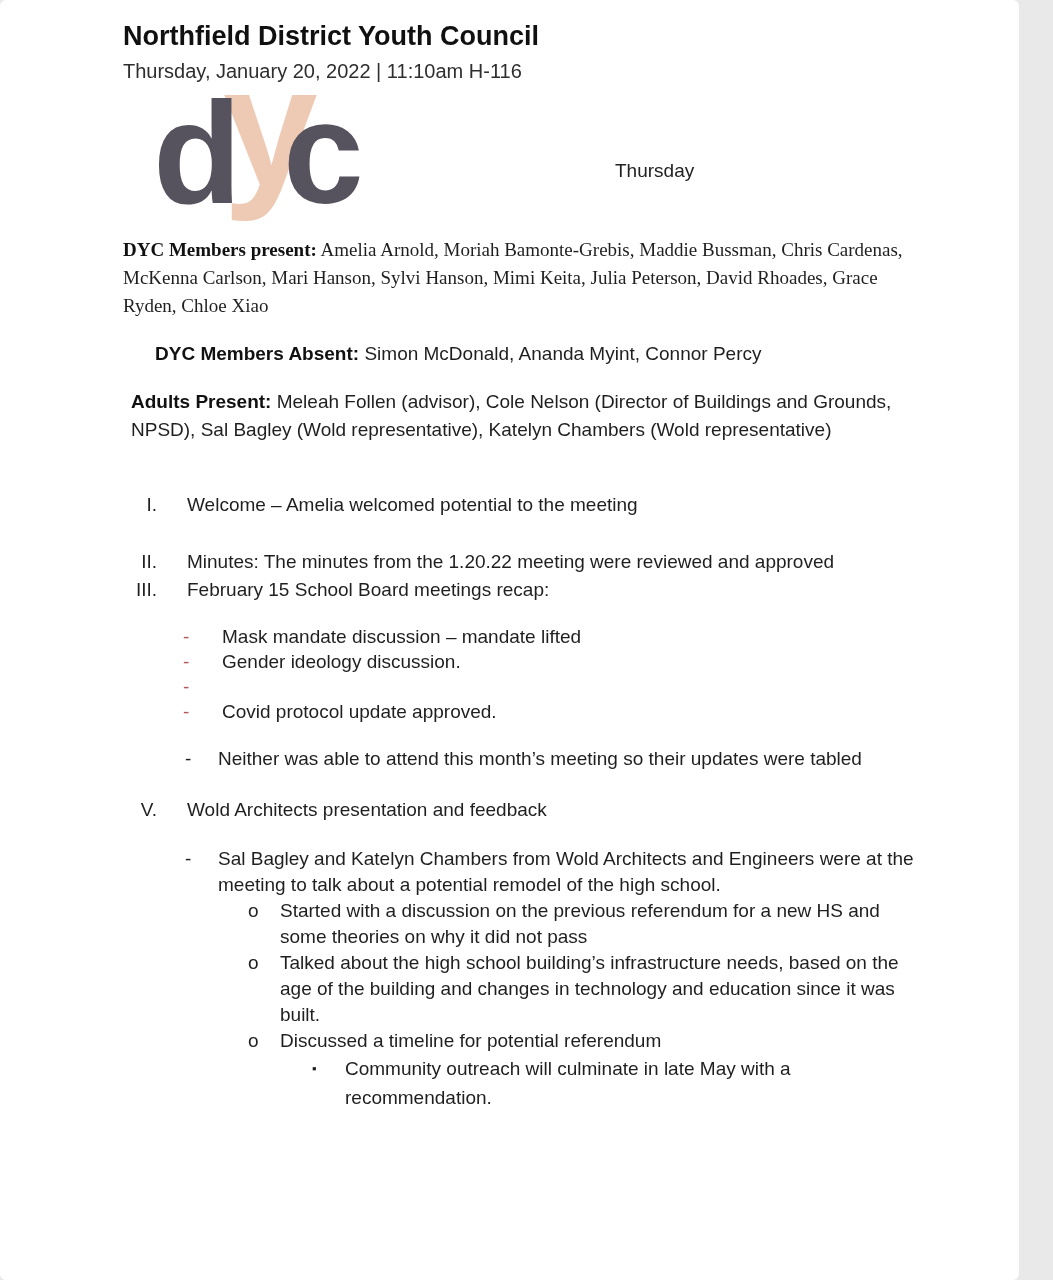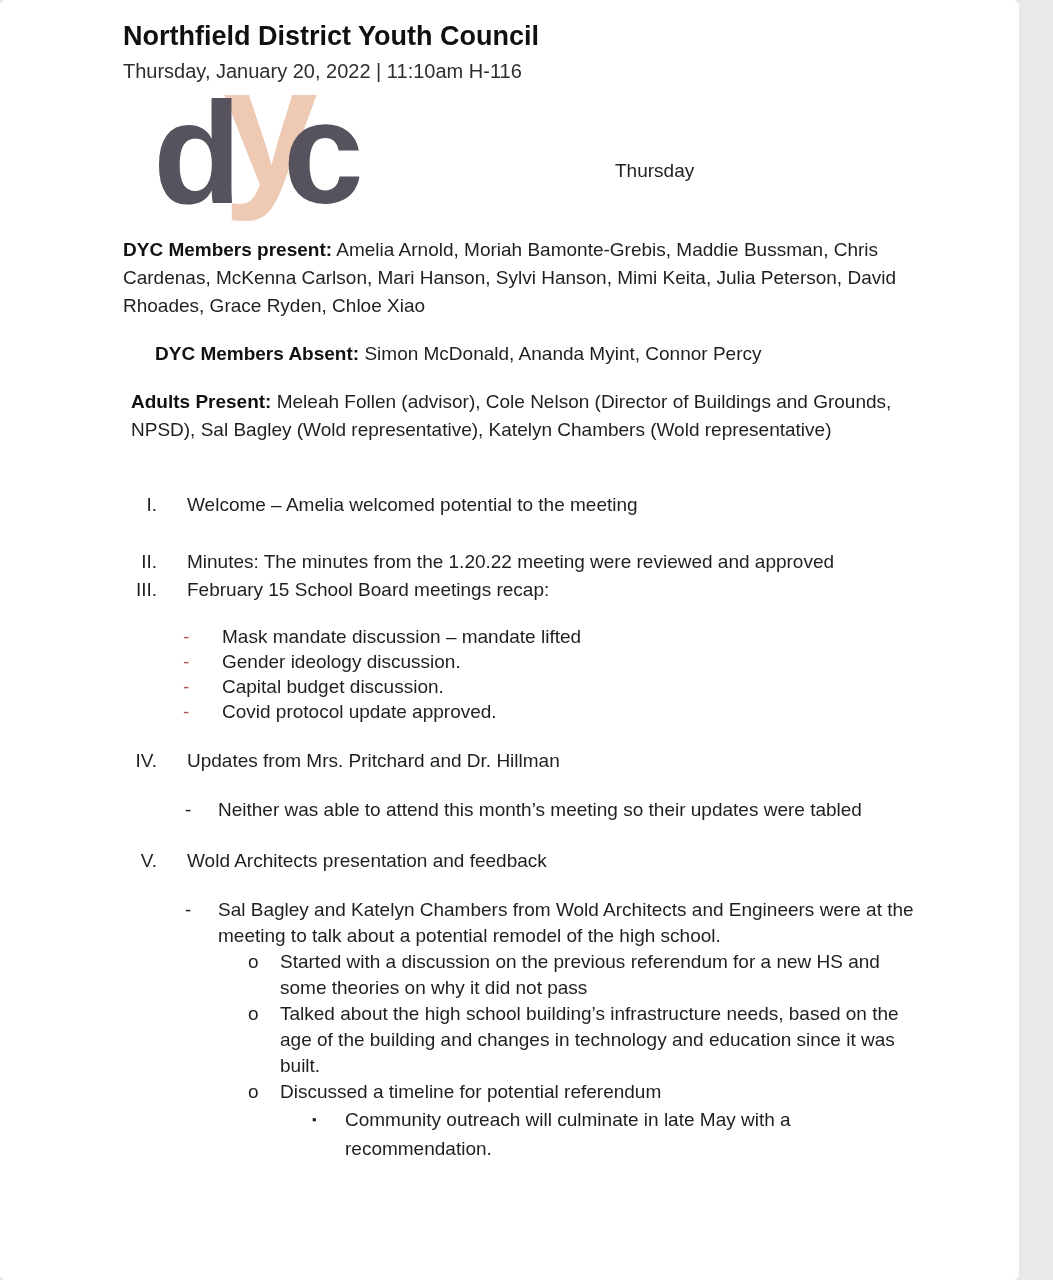--- a/index.html
+++ b/index.html
@@ -52,21 +52,21 @@
     top: 72px;
     font-size: 19px;
     color: #222;
   }
   .att {
     font-size: 19px;
     line-height: 28px;
     max-width: 798px;
   }
   .att b { color: #111; }
-  .att-present { margin-top: 18px; }
+  .att-present { margin-top: 18px; font-family: Liberation Serif, serif; }
   .att-absent  { margin-top: 20px; padding-left: 8px; margin-left: 24px; }
   .att-adults  { margin-top: 20px; padding-left: 8px; }
   .agenda { width: 808px; }
   .a-item {
     display: flex;
     font-size: 19px;
     line-height: 28px;
   }
   .a-num { flex: none; width: 34px; text-align: right; }
   .a-text { margin-left: 30px; }
@@ -161,32 +161,27 @@
         <div class="r-b">
           <span class="r-dash" style="color: rgb(179, 89, 89);">-</span>
           <span class="r-t">Mask mandate discussion – mandate lifted</span>
         </div>
         <div class="r-b">
           <span class="r-dash" style="color: rgb(179, 89, 89);">-</span>
           <span class="r-t">Gender ideology discussion.</span>
         </div>
         <div class="r-b">
           <span class="r-dash" style="color: rgb(179, 89, 89);">-</span>
-          <span class="r-t">Capital budget discussion.</span>
         </div>
         <div class="r-b">
           <span class="r-dash" style="color: rgb(179, 89, 89);">-</span>
           <span class="r-t">Covid protocol update approved.</span>
         </div>
       </div>
 
-      <div class="a-item a-4">
-        <span class="a-num">IV.</span>
-        <span class="a-text">Updates from Mrs. Pritchard and Dr. Hillman</span>
-      </div>
 
       <div class="sub-dash-item note-4">
         <span class="s-dash">-</span>
         <span class="s-t">Neither was able to attend this month’s meeting so their updates were tabled</span>
       </div>
 
       <div class="a-item a-5">
         <span class="a-num">V.</span>
         <span class="a-text">Wold Architects presentation and feedback</span>
       </div>

